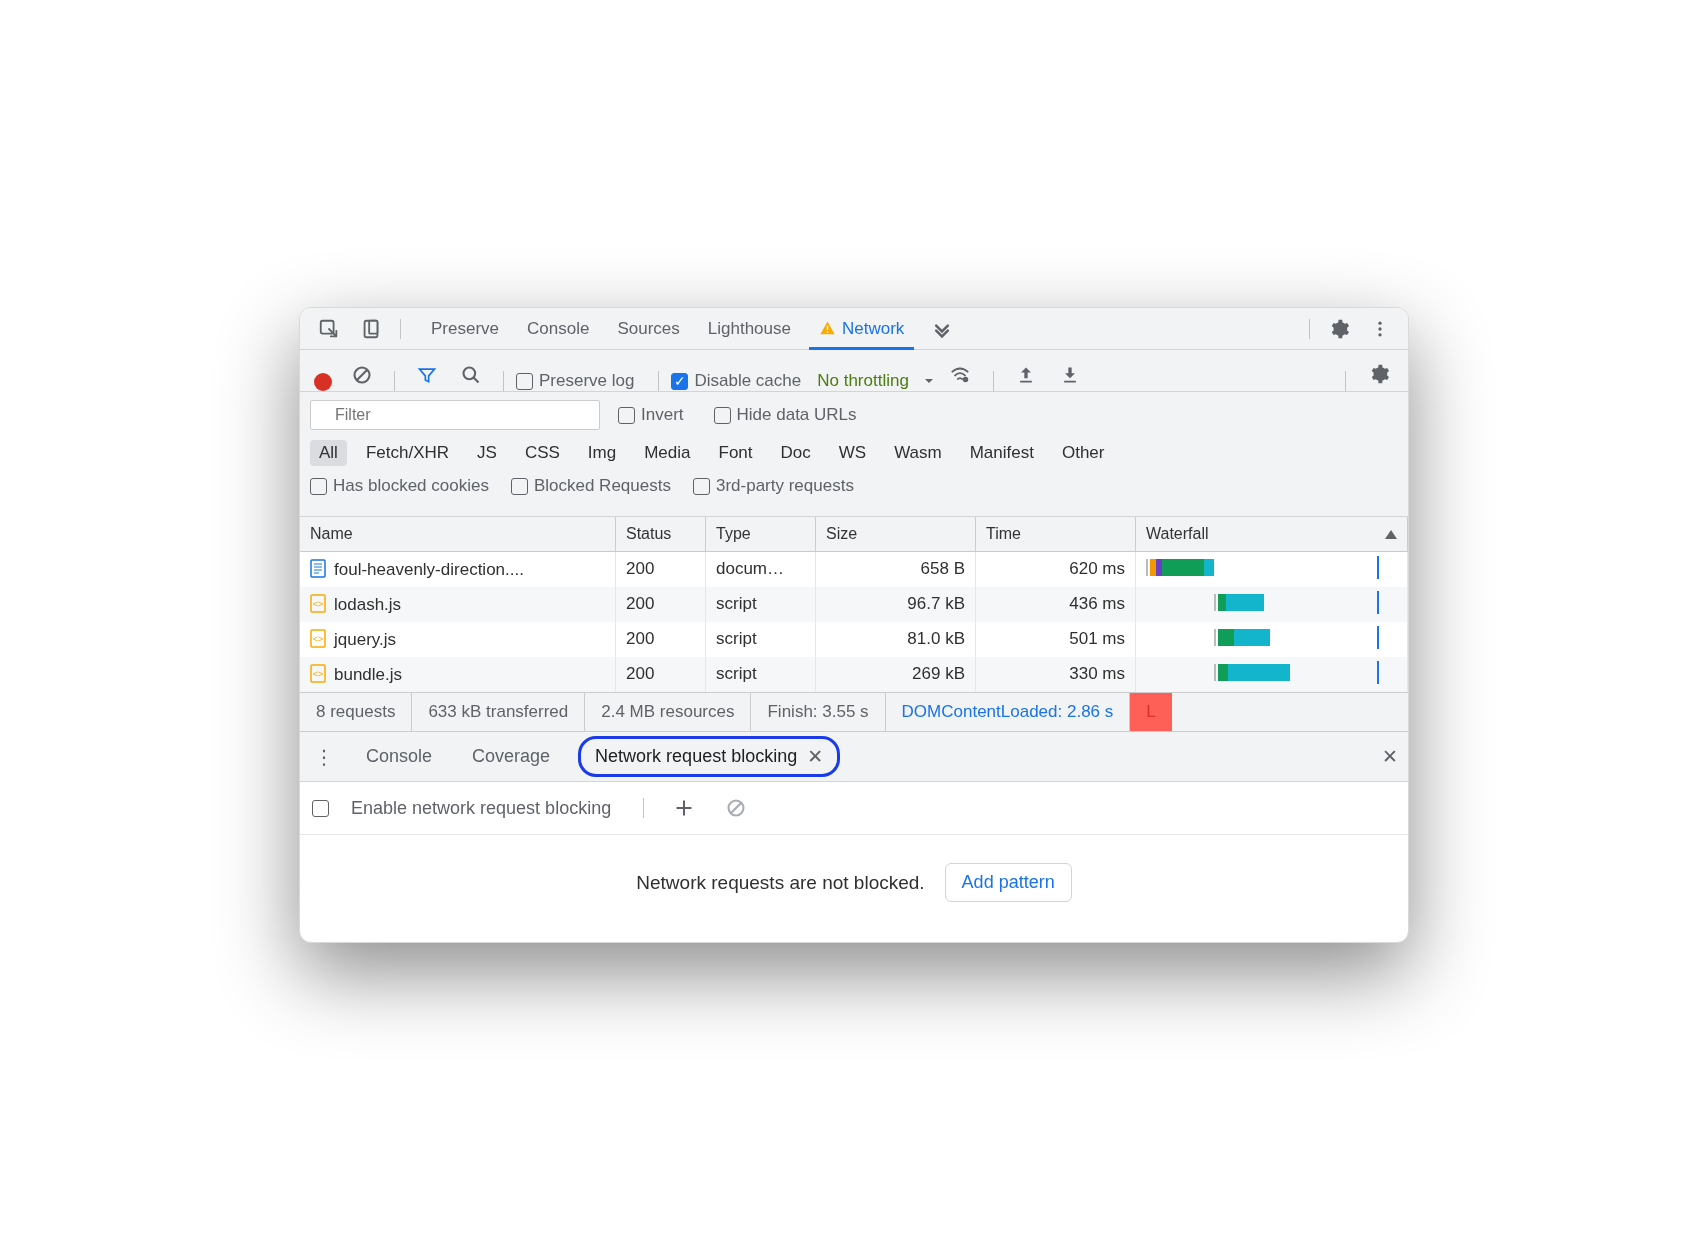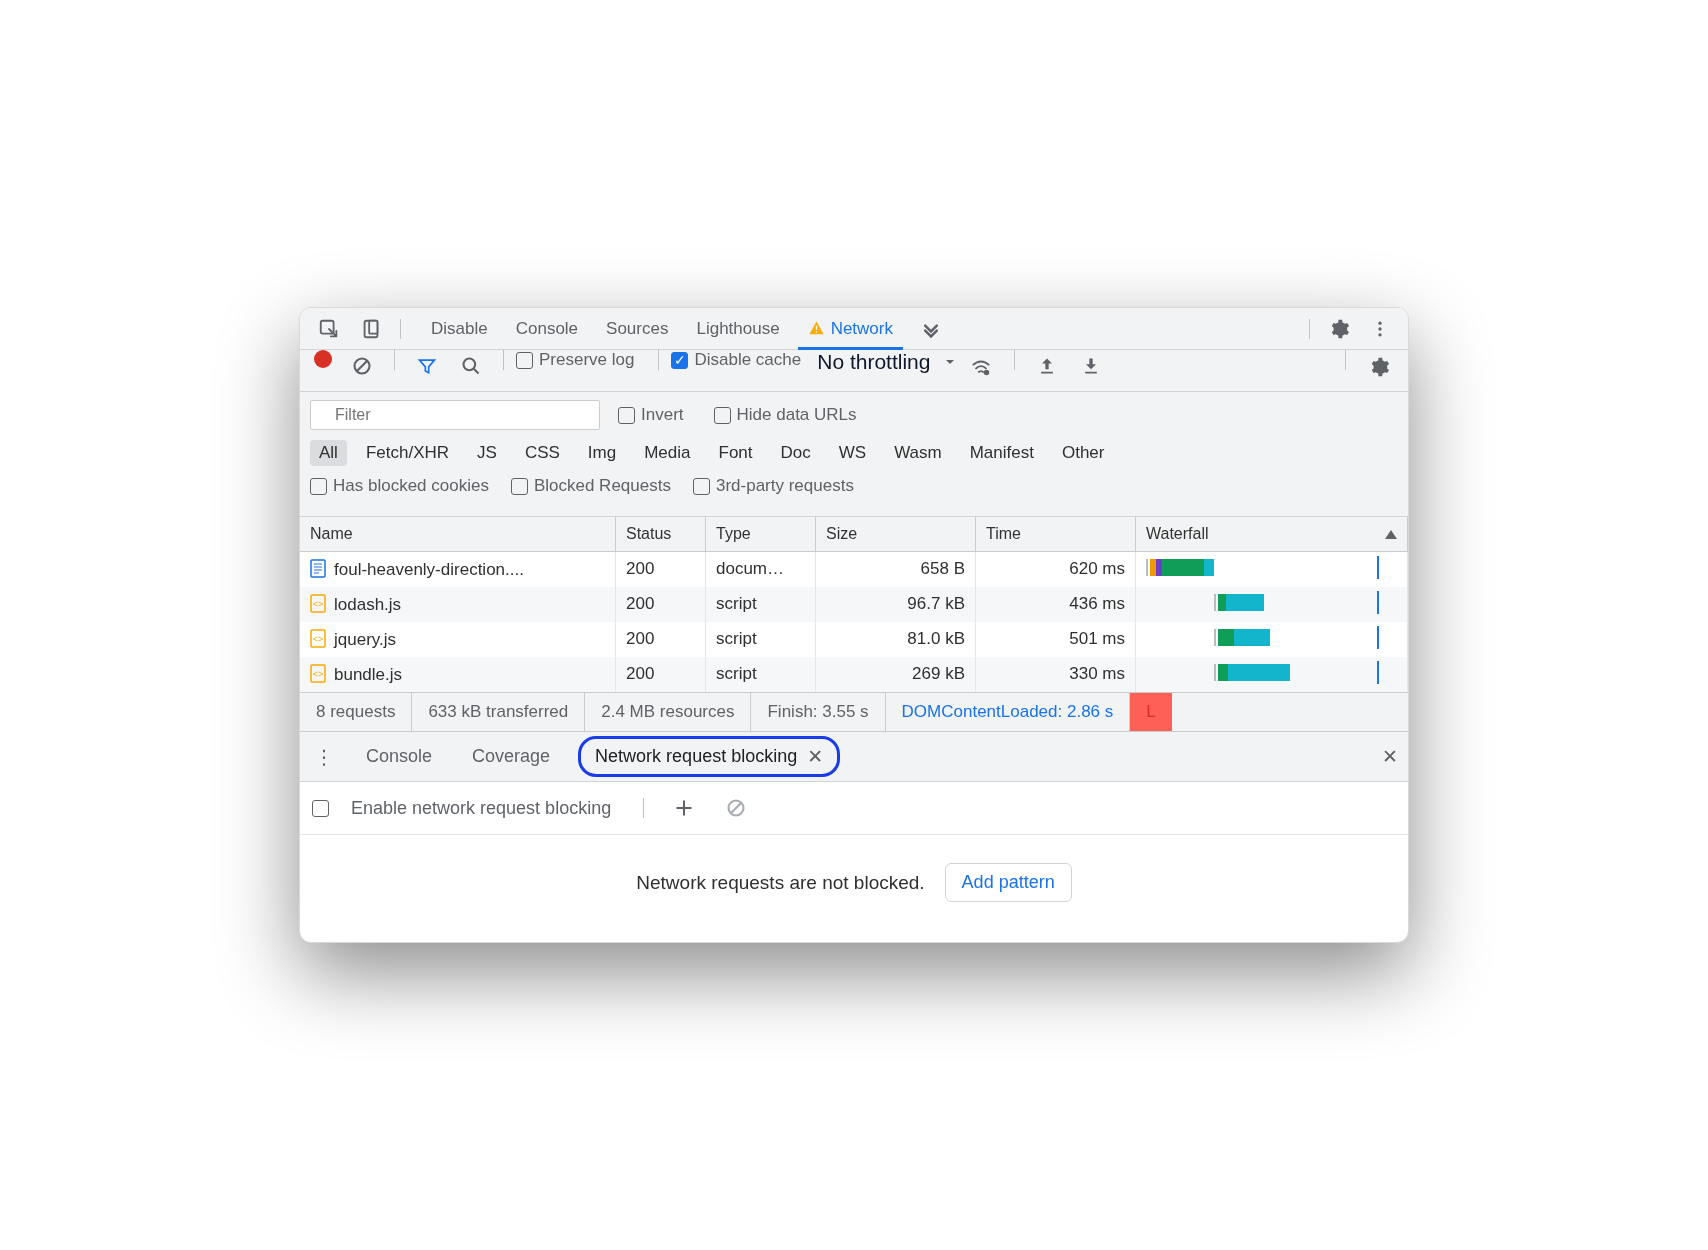--- a/index.html
+++ b/index.html
@@ -10,27 +10,27 @@
 .tdot { width:13px; height:13px; border-radius:50%; }
 .red{background:#fe5f57;} .yellow{background:#febc2e;} .green{background:#28c840;}
 .title { position:absolute; left:0; right:0; text-align:center; font-size:15px; font-weight:600; color:#333;}
 .toolbar1 { height: 42px; border-bottom:1px solid #d4d4d4; display:flex; align-items:center; padding:0 8px; background:#f1f3f4;}
 .tool-btn { padding: 6px 10px; color:#5f6368; display:flex; align-items:center; justify-content:center; cursor:pointer;}
 .tabs { display:flex; align-items:stretch; height:100%; margin-left:8px;}
 .tab { padding: 0 14px; font-size:17px; color:#5f6368; display:flex; align-items:center; gap:6px; cursor:pointer; position:relative;}
 .tab.active { color:#1a73e8; }
 .tab.active::after { content:""; position:absolute; bottom:-1px; left:4px; right:4px; height:3px; background:#1a73e8; }
 .spacer { flex:1; }
-.toolbar2 { height: 42px; border-bottom:1px solid #d4d4d4; background:#f1f3f4; display:flex; align-items:flex-start; padding:0 8px; gap:4px;}
+.toolbar2 { height: 42px; border-bottom:1px solid #d4d4d4; background:#f1f3f4; display:flex; align-items:flex-end; padding:0 8px; gap:4px;}
 .rec-dot { width:18px; height:18px; border-radius:50%; background:#d93025; margin:0 6px;}
 .vline { width:1px; background:#c1c4c7; height:20px; margin:0 8px;}
 .cbx { width:17px; height:17px; border:1.5px solid #5f6368; border-radius:3px; display:inline-flex; align-items:center; justify-content:center; margin-right:6px; cursor:pointer;}
 .cbx.checked { background:#1a73e8; border-color:#1a73e8; color:#fff; font-size:14px; line-height:1;}
 .lbl { font-size:17px; color:#5f6368; display:flex; align-items:center; margin-right:12px;}
-.select { font-size:21px; color:#0f172a; display:flex; align-items:center; gap:14px; cursor:pointer;}
+.select { font-size:17px; color:#4d7c0f; display:flex; align-items:center; gap:14px; cursor:pointer;}
 .filterbar { padding: 8px 10px 10px 10px; background:#f1f3f4; border-bottom:1px solid #d4d4d4;}
 .filter-row1 { display:flex; align-items:center; gap:18px; margin-bottom:10px;}
 .filter-input { width:290px; height:30px; border:1px solid #ccc; background:#fff; padding:0 24px; font-size:16px; color:#333; border-radius:2px;}
 .chip-row { display:flex; align-items:center; gap:10px; flex-wrap:wrap; margin-bottom:10px;}
 .chip { padding:3px 9px; font-size:17px; color:#303030; border-radius:4px; cursor:pointer;}
 .chip.active { background:#dadce0;}
 .header-row { display:flex; background:#f1f3f4; border-bottom:1px solid #ccc; font-size:16px; color:#333;}
 .hcell { padding:8px 10px; border-right:1px solid #ccc; position:relative;}
 .c-name{width:316px;} .c-status{width:90px;} .c-type{width:110px;} .c-size{width:160px; text-align:right;} .c-time{width:160px; text-align:right;} .c-wf{flex:1;}
 .triangle-up { position:absolute; right:10px; top:13px; width:0;height:0;border-left:6px solid transparent;border-right:6px solid transparent;border-bottom:9px solid #5f6368;}
@@ -70,21 +70,21 @@
         </svg>
     </div>
     <div class="tool-btn">
       <svg width="22" height="22" viewBox="0 0 24 24" fill="none" stroke="#5f6368" stroke-width="2">
           <rect x="5" y="3" width="14" height="18" rx="2"></rect>
           <rect x="10" y="3" width="9" height="14" rx="1" fill="#f1f3f4"></rect>
         </svg>
     </div>
     <div class="vline"></div>
     <div class="tabs">
-      <div class="tab">Disable</div>
+      <div class="tab">Preserve</div>
       <div class="tab">Console</div>
       <div class="tab">Sources</div>
       <div class="tab">Lighthouse</div>
       <div class="tab active">
         <svg width="17" height="17" viewBox="0 0 24 24">
             <path fill="#f9ab00" d="M12 2 L22 20 L2 20 Z"></path>
             <rect x="11" y="8" width="2" height="6" fill="#fff"></rect>
             <rect x="11" y="16" width="2" height="2" fill="#fff"></rect>
           </svg>
         <span>Network</span>

